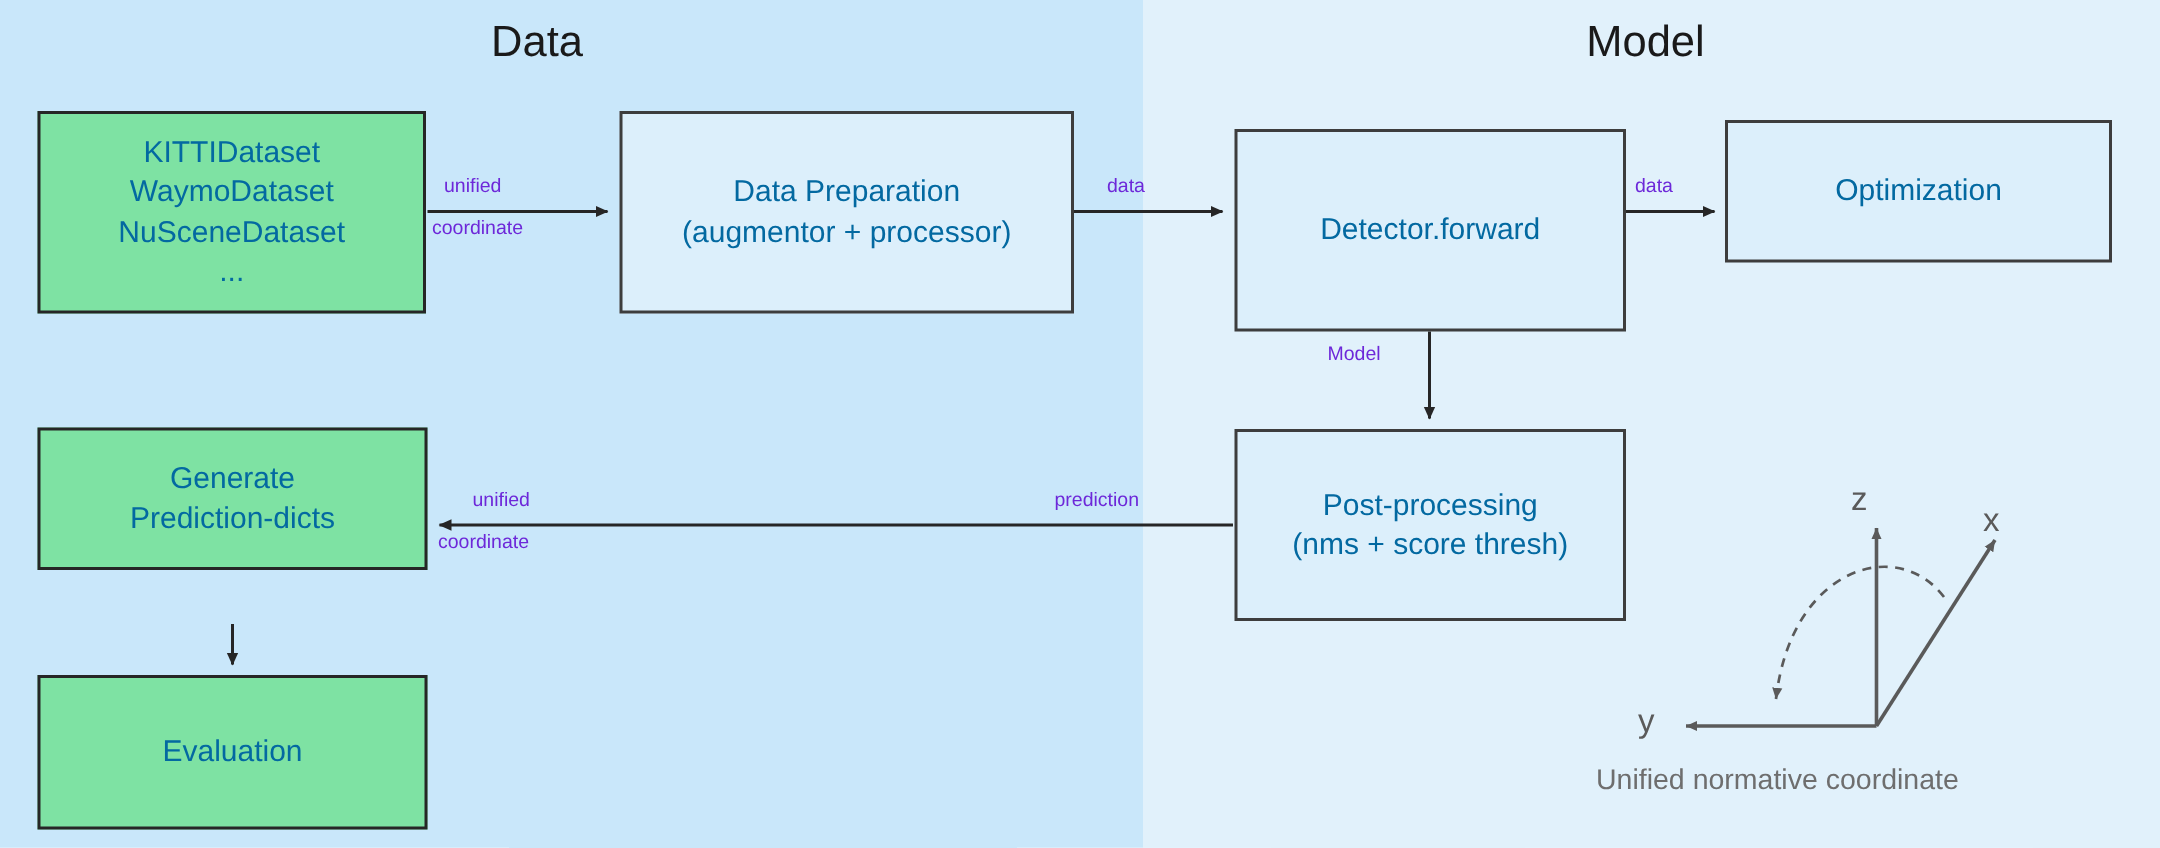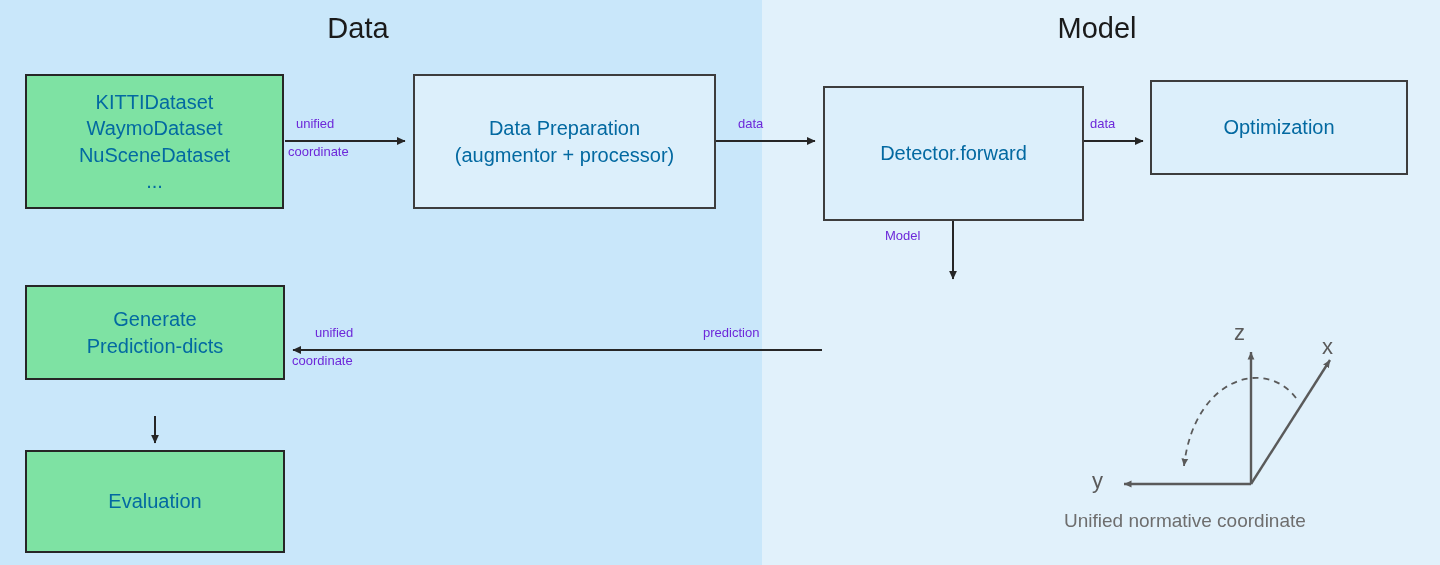--- a/index.html
+++ b/index.html
@@ -116,20 +116,26 @@
       <div>Detector.forward</div>
     </div>
   </div>
 
   <div class="node blue" style="left:1150px;top:80px;width:258px;height:95px;text-align:center;">
     <div class="txt">
       <div>Optimization</div>
     </div>
   </div>
 
+  <div class="node blue" style="left:823px;top:286px;width:261px;height:128px;">
+    <div class="txt">
+      <div>Post-processing</div>
+      <div>(nms + score thresh)</div>
+    </div>
+  </div>
 
   <div class="node green" style="left:25px;top:285px;width:260px;height:95px;">
     <div class="txt">
       <div>Generate</div>
       <div>Prediction-dicts</div>
     </div>
   </div>
 
   <div class="node green" style="left:25px;top:450px;width:260px;height:103px;">
     <div class="txt">

